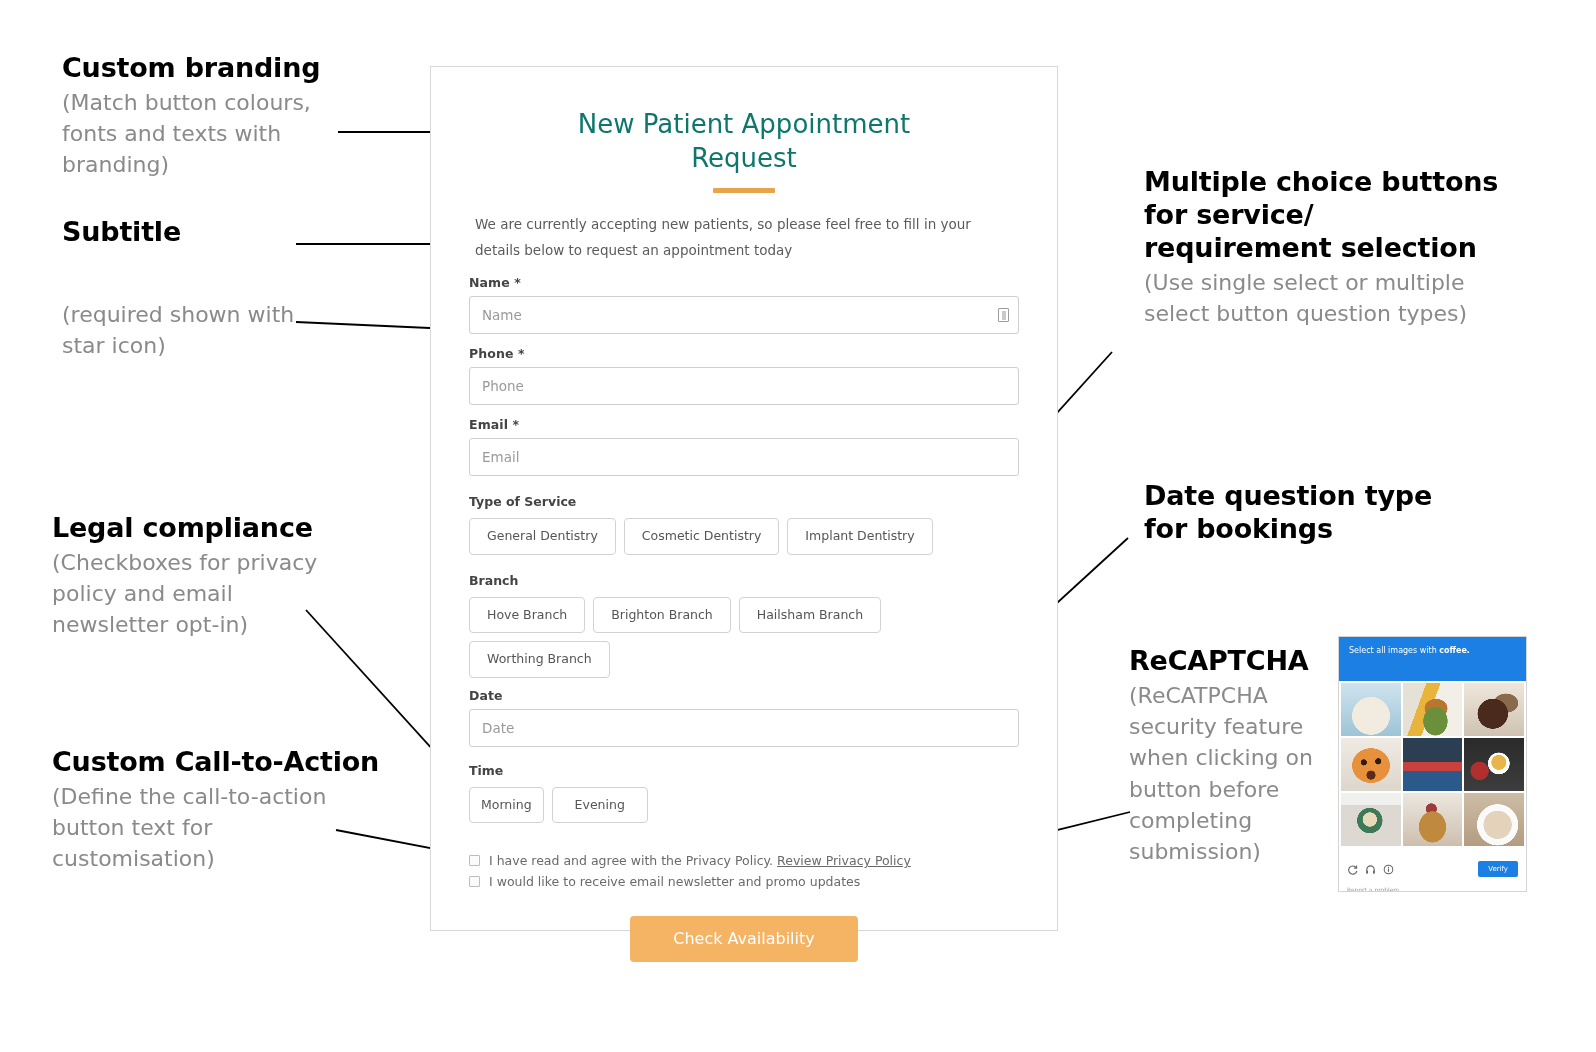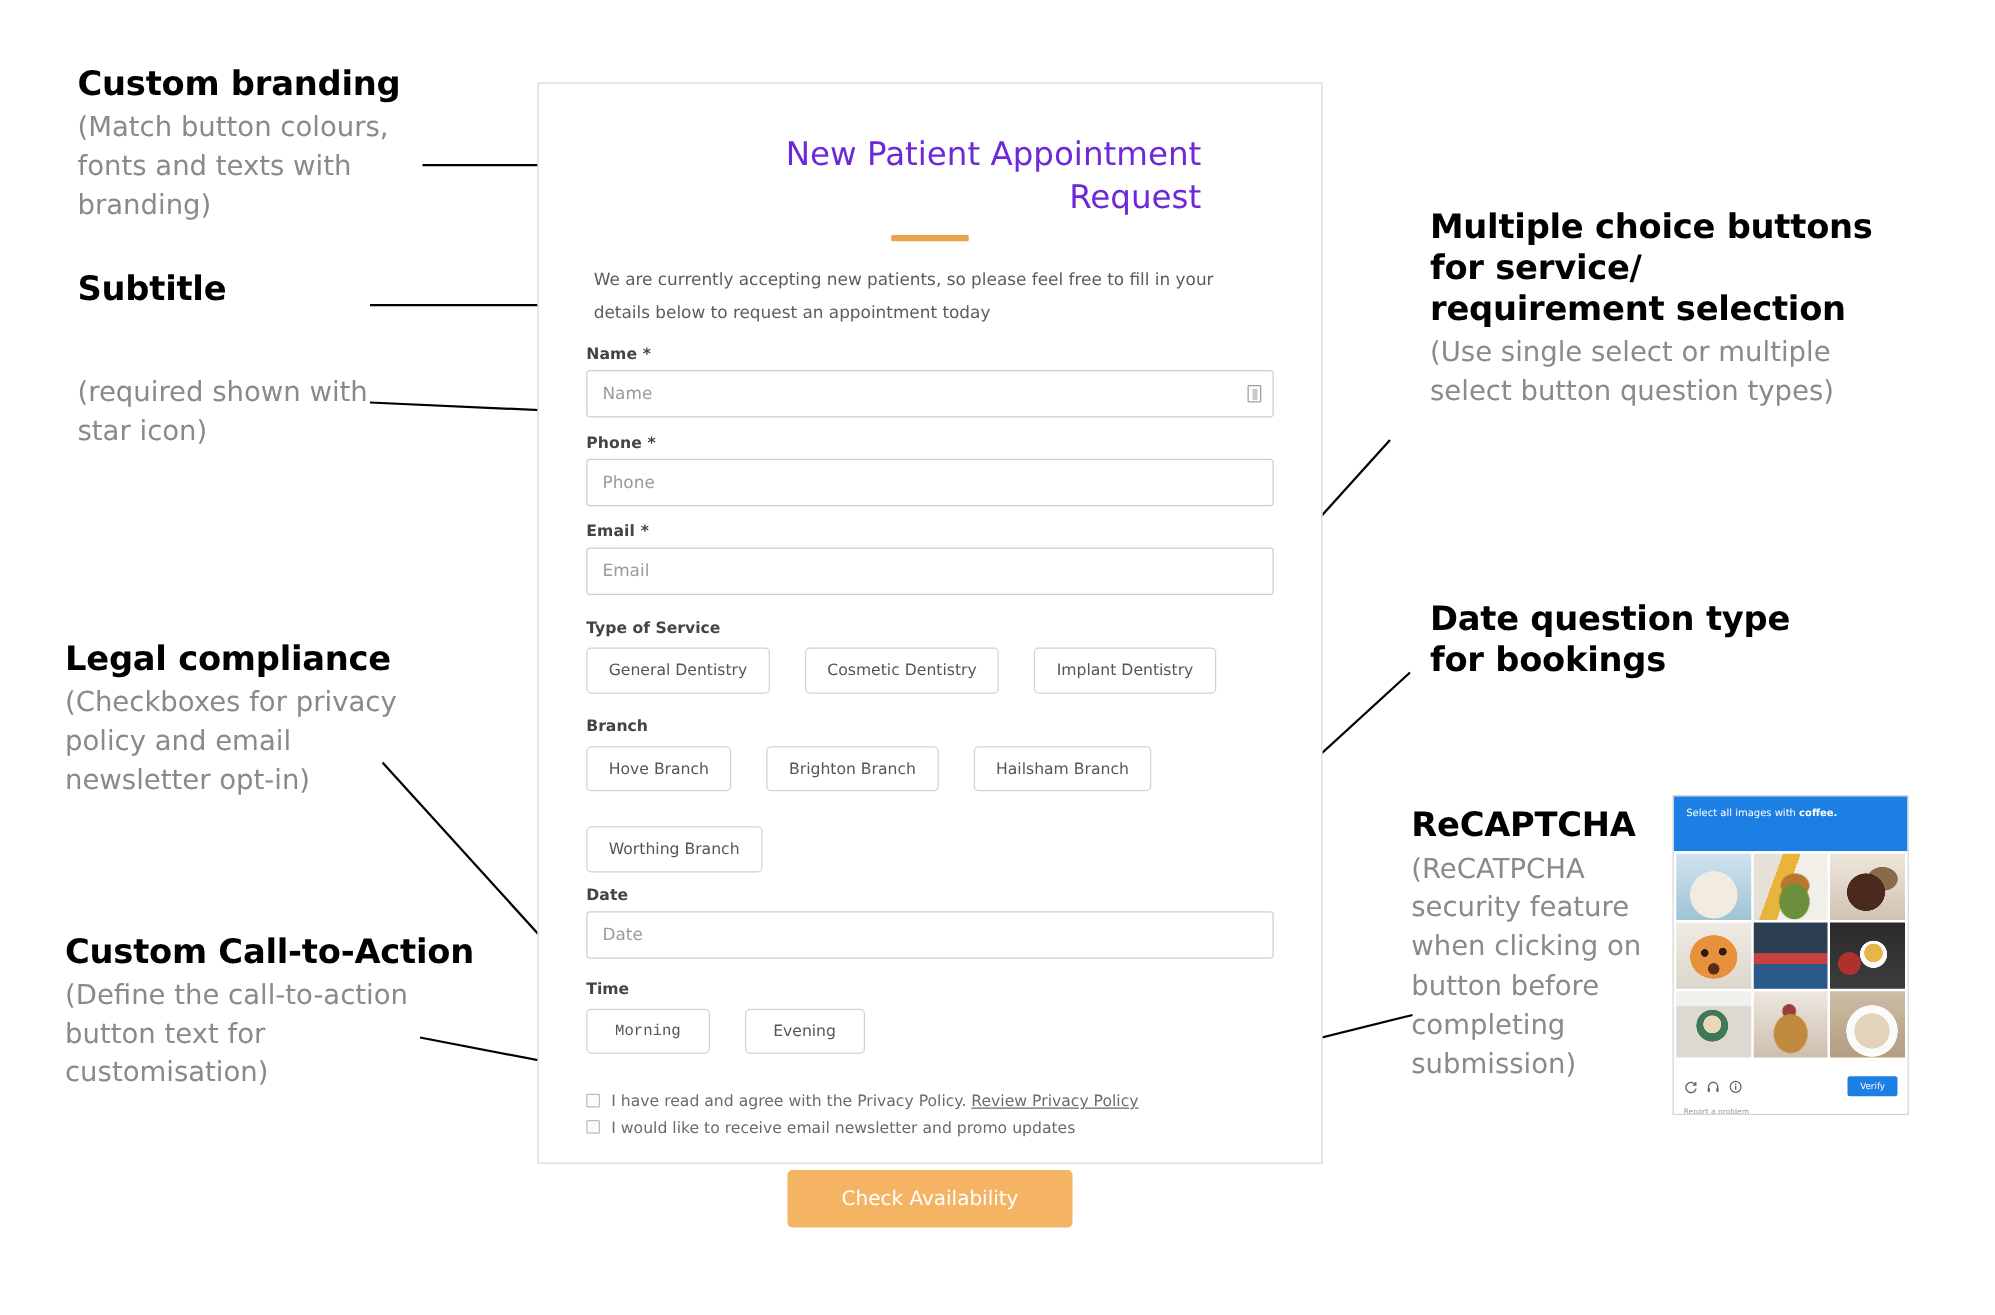--- a/index.html
+++ b/index.html
@@ -42,22 +42,22 @@
   .form-card {
     position: absolute;
     left: 430px; top: 66px;
     width: 628px; height: 865px;
     background: #ffffff;
     border: 1px solid #d8d8d8;
   }
   .form-inner { padding: 40px 38px 0 38px; }
 
   .form-title {
-    text-align: right;
-    color: #6d28d9;
+    text-align: center;
+    color: #0f766e;
     font-size: 26px;
     font-weight: 400;
     line-height: 1.32;
     padding: 0 58px;
     font-family: "DejaVu Sans", "Liberation Sans", sans-serif;
   }
   .title-rule {
     width: 62px; height: 5px;
     background: #e8a44a;
     margin: 12px auto 0 auto;
@@ -109,21 +109,21 @@
   .input-icon::after {
     content: "";
     position: absolute;
     left: 3px; top: 2px;
     width: 4px; height: 9px;
     background: #c9c9c9;
   }
 
   .choice-row {
     display: flex;
-    gap: 28px;
+    gap: 8px;
     flex-wrap: wrap;
     margin-top: 2px;
   }
   .choice-btn {
     border: 1px solid #d2d2d2;
     border-radius: 4px;
     background: #ffffff;
     color: #555555;
     font-size: 12.5px;
     padding: 11px 17px;
@@ -370,21 +370,21 @@
       <div class="field" style="margin-top:10px;">
         <div class="field-label">Date</div>
         <div class="text-input">
           <span class="ph">Date</span>
         </div>
       </div>
 
       <div class="group" style="margin-top:16px;">
         <div class="group-label">Time</div>
         <div class="choice-row">
-          <div class="choice-btn" style="padding:11px 22px;font-family:Liberation Mono, monospace;">Morning</div>
+          <div class="choice-btn" style="padding:11px 11px;">Morning</div>
           <div class="choice-btn" style="padding:11px 22px;">Evening</div>
         </div>
       </div>
 
       <div class="checks">
         <div class="check-row">
           <span class="cbox"></span>
           <span class="check-text">
             <span class="pp">I have read and agree with  the Privacy Policy.</span>
             <span class="link">Review Privacy Policy</span>

